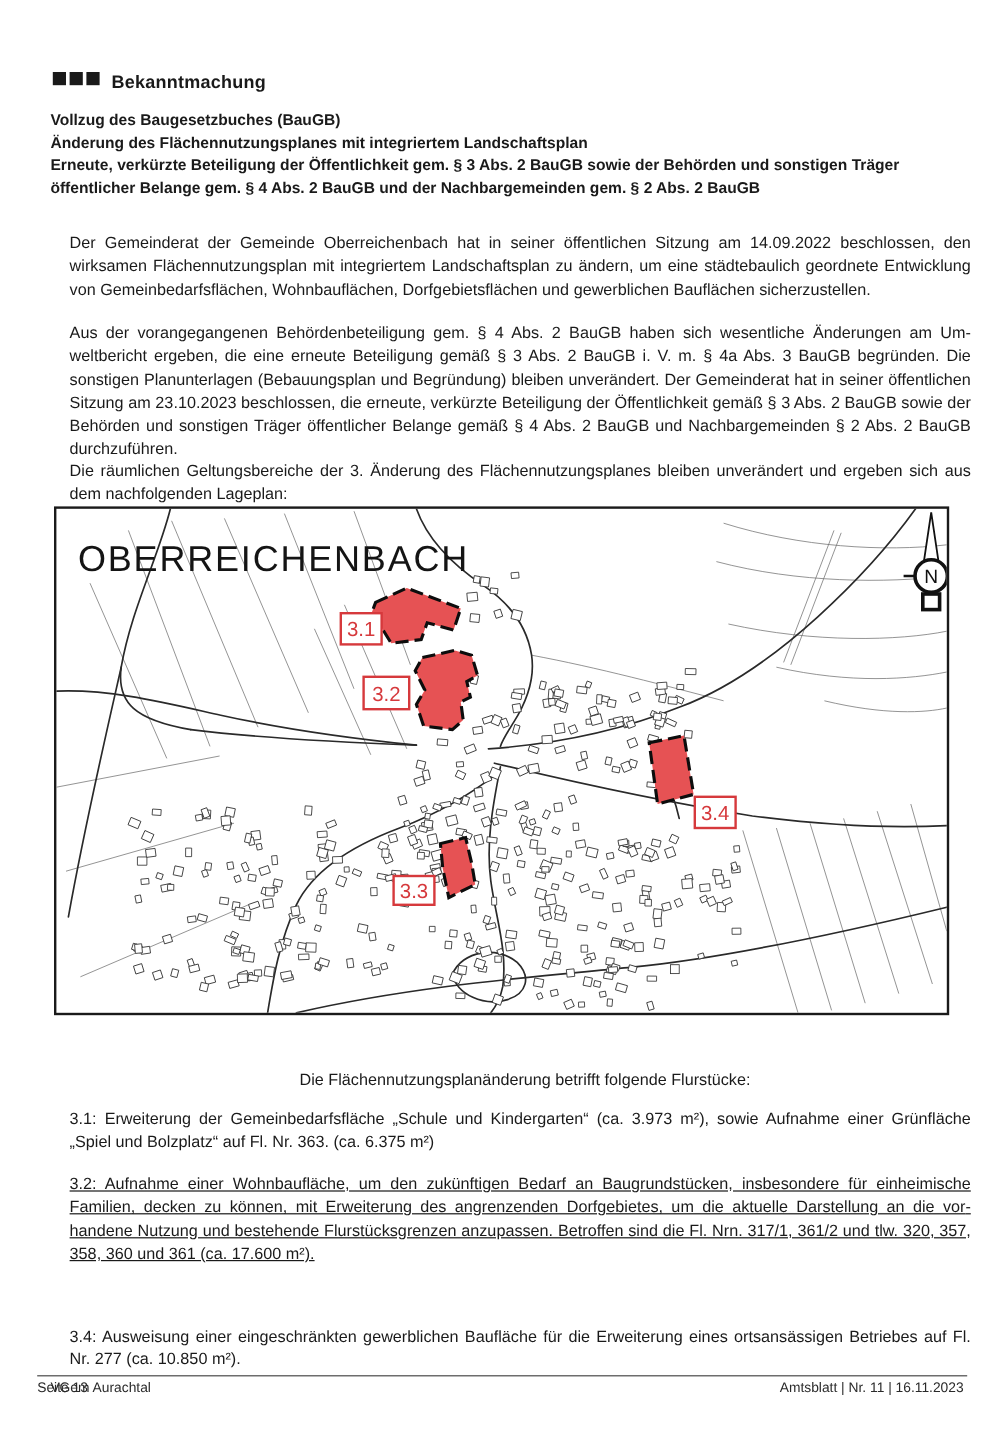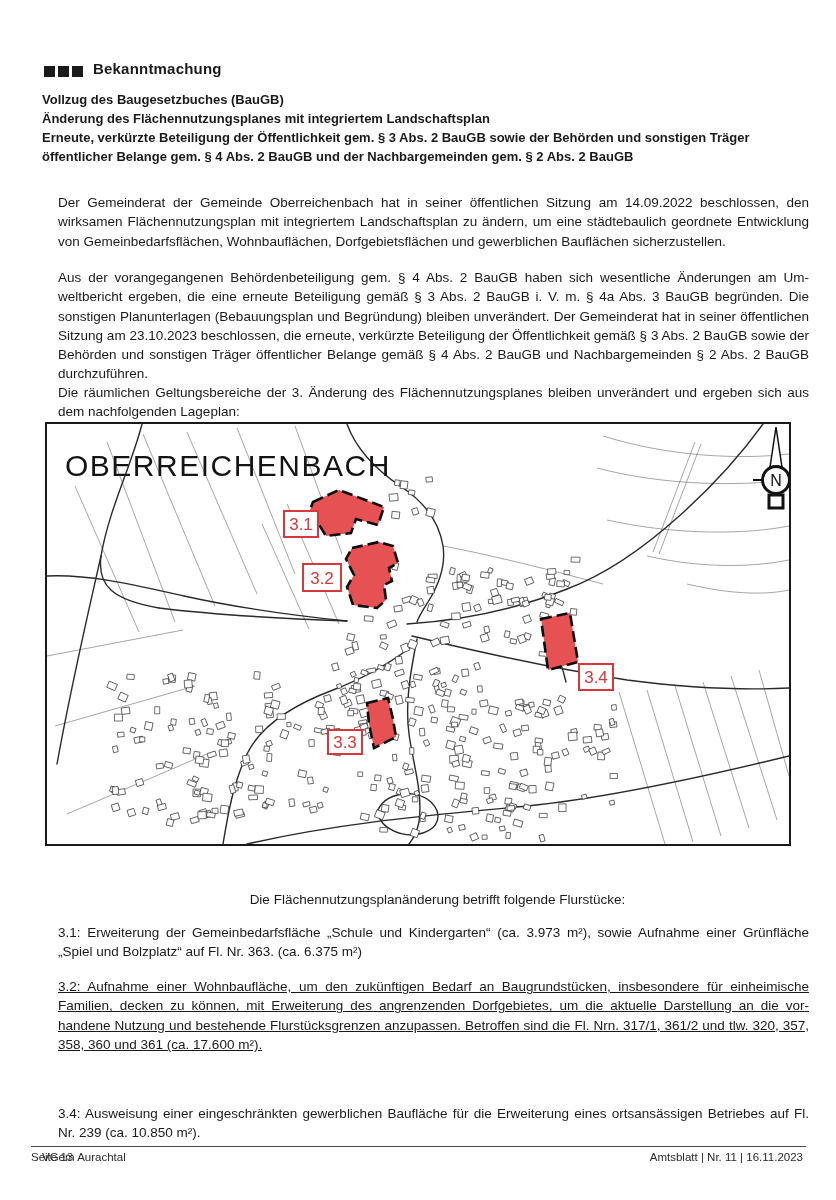--- a/index.html
+++ b/index.html
@@ -1,18 +1,18 @@
 <!DOCTYPE html>
 <html><head>
 <meta charset="utf-8">
 <style>
   html,body{margin:0;padding:0;background:#fff;}
   .sheet{position:relative;width:836px;height:1200px;background:#fff;overflow:hidden;
          font-family:"Liberation Sans",sans-serif;color:#1a1a1a;}
-  .header{position:absolute;top:60px;left:44px;display:flex;align-items:flex-end;}
+  .header{position:absolute;top:60px;left:44px;display:flex;align-items:flex-start;}
   .squares{display:inline-flex;gap:3px;margin-right:10px;}
   .squares i{width:11px;height:11px;background:#1a1a1a;display:inline-block;}
   .header-title{font-size:15px;font-weight:bold;letter-spacing:.2px;}
   .subject{position:absolute;top:90px;left:42px;width:756px;font-size:13px;font-weight:bold;line-height:19px;}
   .para{position:absolute;left:42px;width:751px;font-size:13.5px;line-height:19.3px;
         text-align:justify;margin:16px;hyphens:manual;}
   .p1{top:177px;} .p2{top:252px;} .p3{top:367px;}
   .intro{top:874px;text-align:center;left:46px;}
   .it1{top:907px;} .it2{top:961px;text-decoration:underline;} .it3{top:1053px;} .it4{top:1088px;}
   .map{position:absolute;top:422px;left:45px;width:746px;height:424px;border:2px solid #1a1a1a;
@@ -508,21 +508,21 @@
         <text class="compass-n" x="729" y="62" text-anchor="middle">N</text>
       </g>
 
       <text class="town-label" x="18" y="52">OBERREICHENBACH</text>
     </svg>
   </div>
 
   <p class="para intro">Die Flächennutzungsplanänderung betrifft folgende Flurstücke:</p>
   <p class="para it1">3.1: Erweiterung der Gemeinbedarfsfläche „Schule und Kindergarten“ (ca. 3.973 m²), sowie Aufnahme einer Grünflä­che „Spiel und Bolzplatz“ auf Fl. Nr. 363. (ca. 6.375 m²)</p>
   <p class="para it2">3.2: Aufnahme einer Wohnbaufläche, um den zukünftigen Bedarf an Baugrundstücken, insbesondere für einheimische Familien, decken zu können, mit Erweiterung des angrenzenden Dorfgebietes, um die aktuelle Darstellung an die vor­handene Nutzung und bestehende Flurstücksgrenzen anzupassen. Betroffen sind die Fl. Nrn. 317/1, 361/2 und tlw. 320, 357, 358, 360 und 361 (ca. 17.600 m²).</p>
-  <p class="para it4">3.4: Ausweisung einer eingeschränkten gewerblichen Baufläche für die Erweiterung eines ortsansässigen Betriebes auf Fl. Nr. 239 (ca. 10.850 m²).</p>
+  <p class="para it4">3.4: Ausweisung einer eingeschränkten gewerblichen Baufläche für die Erweiterung eines ortsansässigen Betriebes auf Fl. Nr. 277 (ca. 10.850 m²).</p>
 
   <div class="footer-rule"></div>
   <div class="footer-row">
     <span class="footer-left">VGem Aurachtal</span>
     <span class="footer-center">Seite 13</span>
     <span class="footer-right">Amtsblatt | Nr. 11 | 16.11.2023</span>
   </div>
 
 </div>
 

